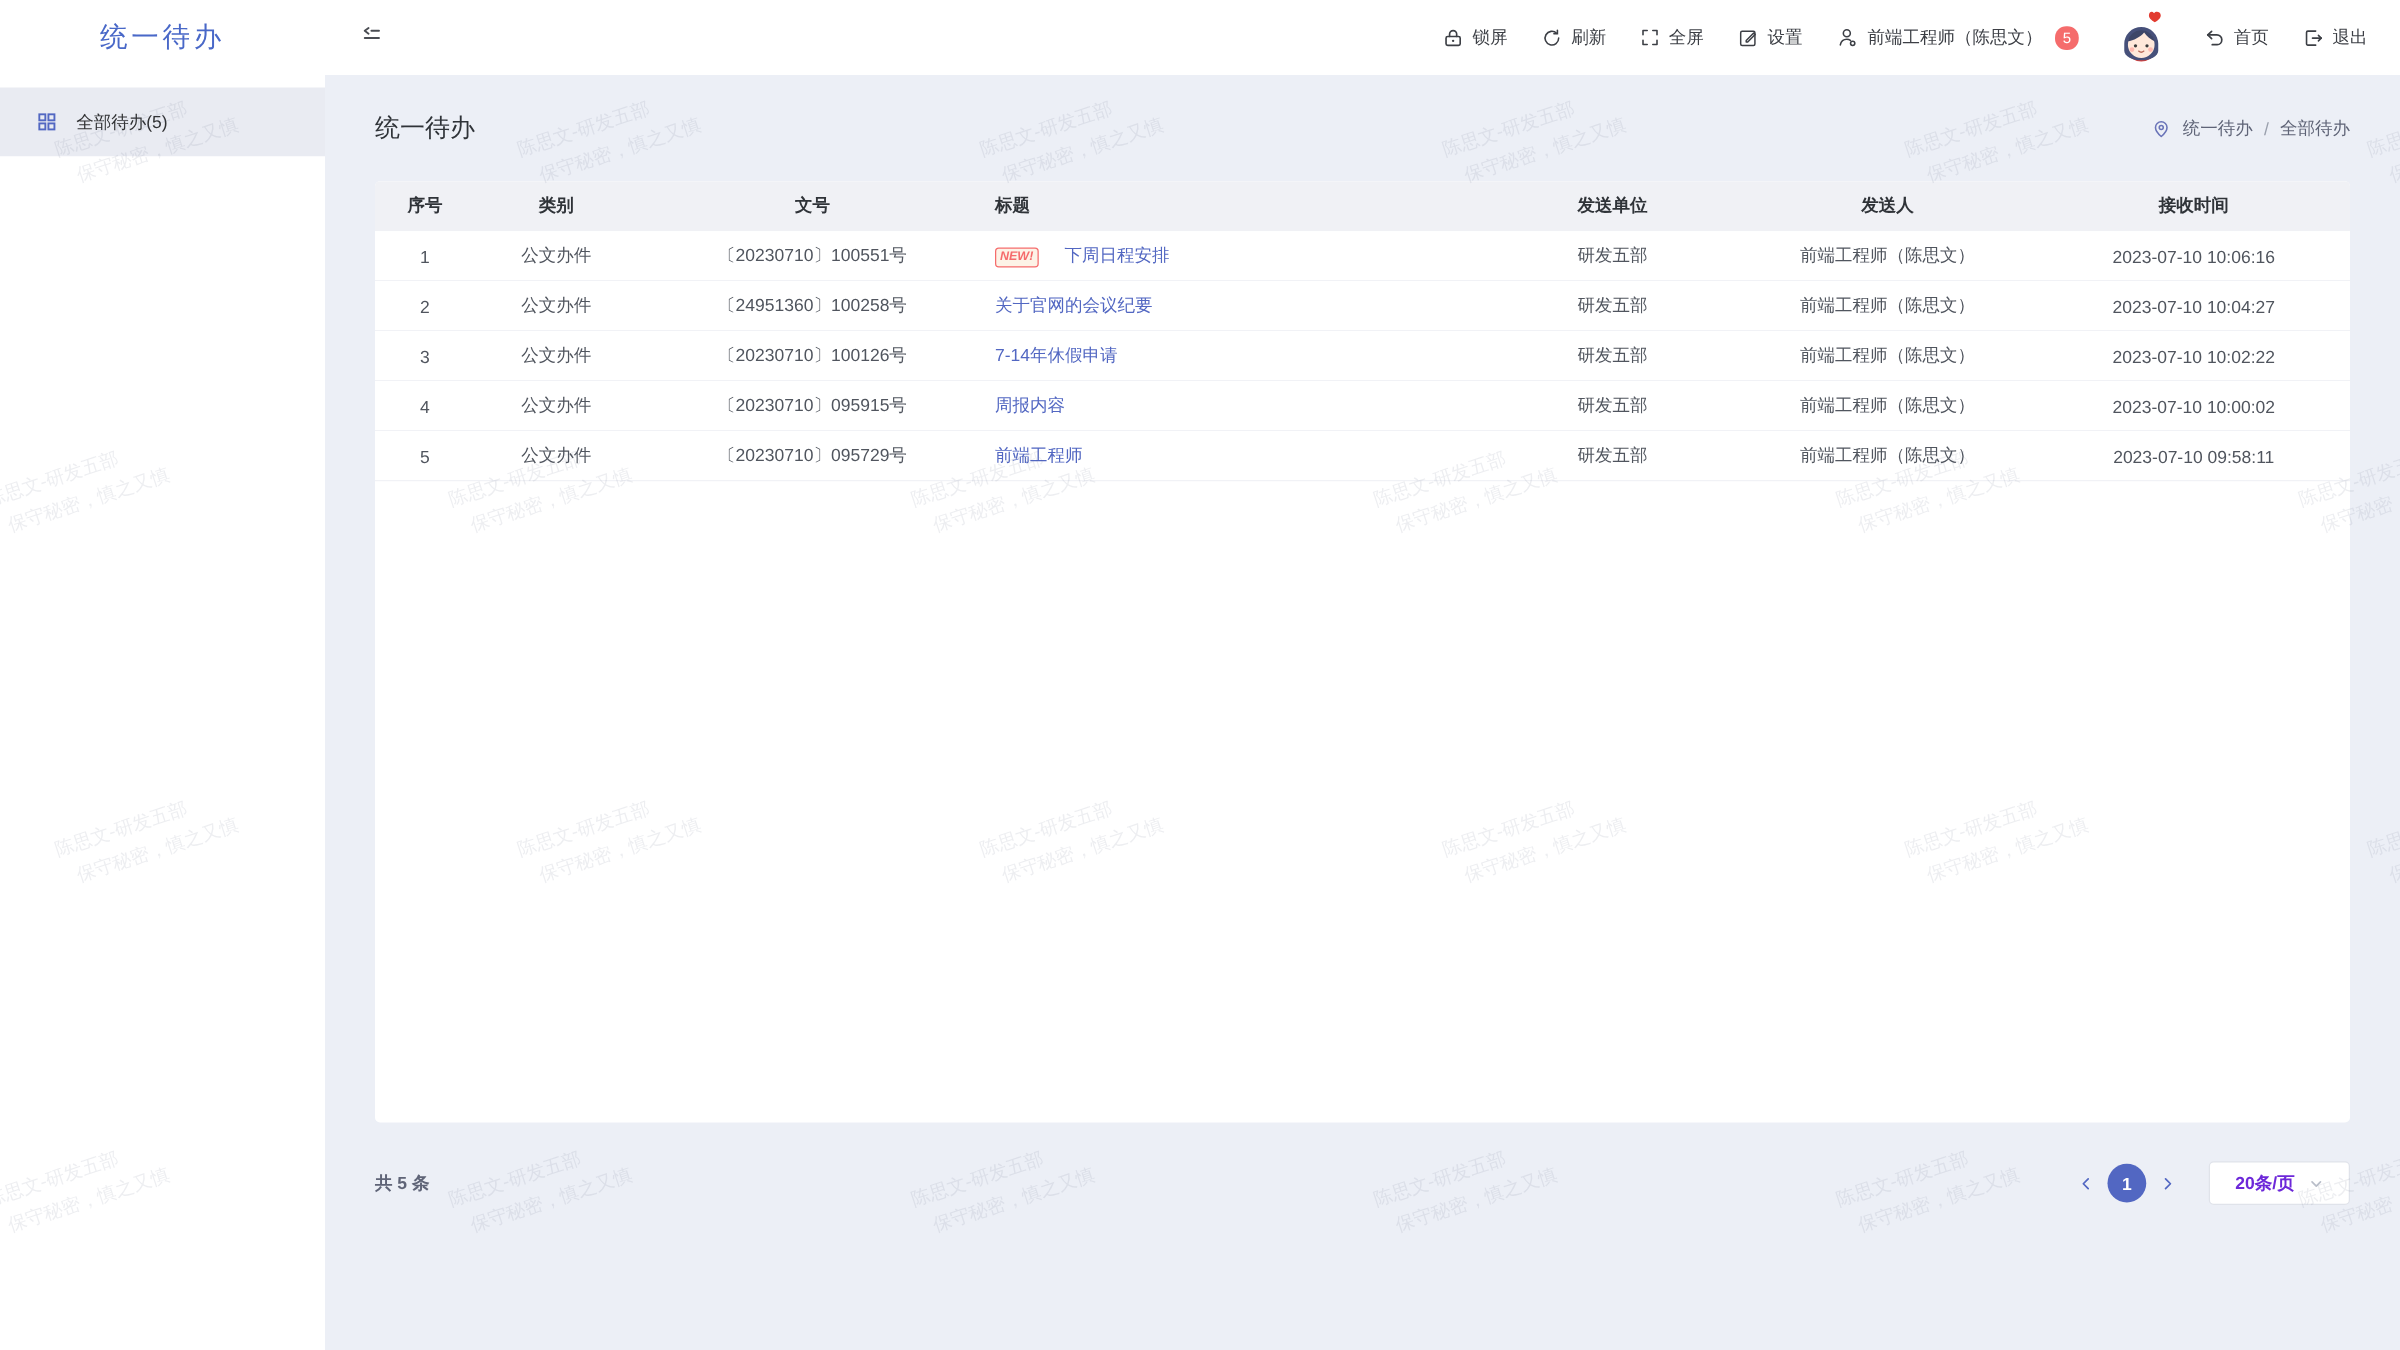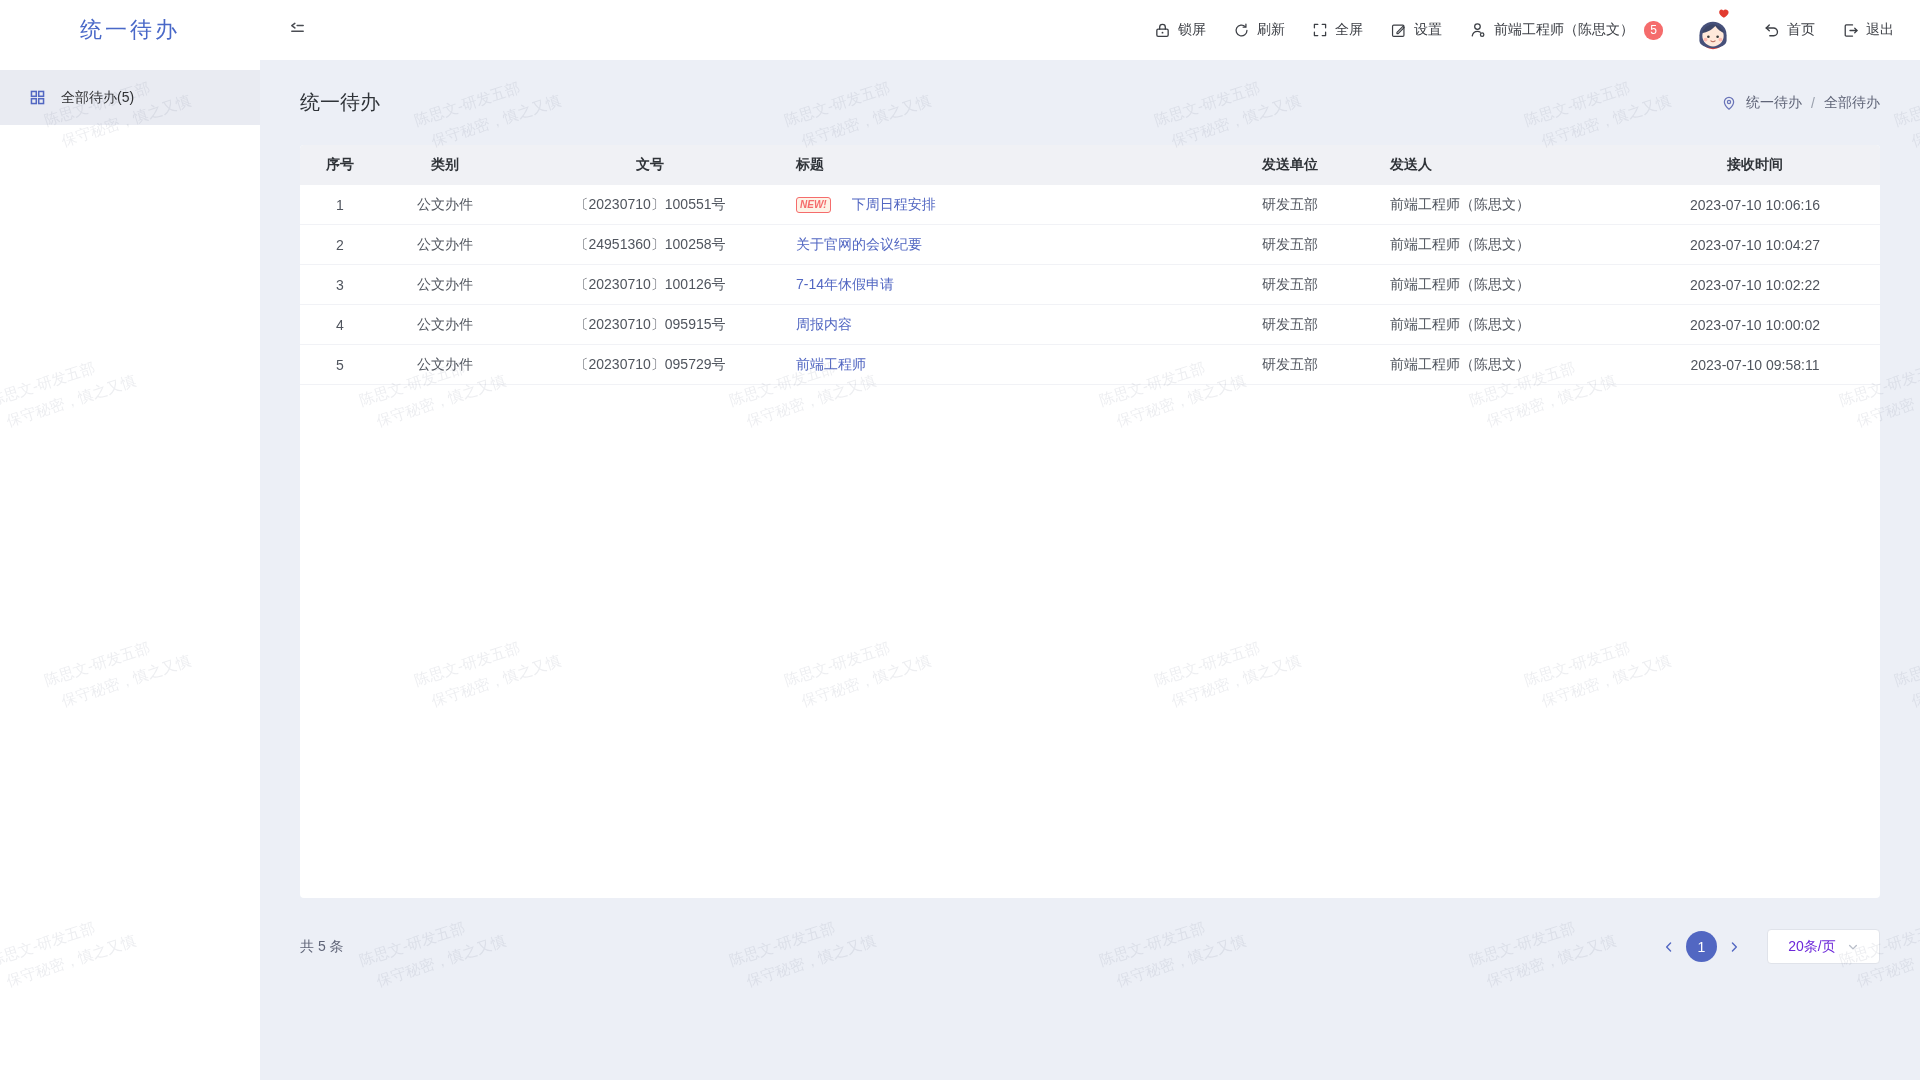--- a/index.html
+++ b/index.html
@@ -65,31 +65,31 @@
   .t-row{
     display:flex;align-items:center;height:40px;font-size:14px;color:#50555e;
     border-bottom:1px solid #f1f2f6;background:#fff;
   }
   .t-head{background:#f0f1f5;font-weight:700;color:#2f3338;border-bottom:none;}
   .col-seq{width:80px;text-align:center;}
   .col-cat{width:130px;text-align:center;}
   .col-doc{width:280px;text-align:center;}
   .col-title{flex:1;text-align:left;padding-left:6px;}
   .col-unit{width:200px;text-align:center;}
-  .col-sender{width:240px;text-align:left;}
+  .col-sender{width:240px;text-align:center;}
   .col-time{width:250px;text-align:center;}
   .doc-link{color:var(--theme);cursor:pointer;text-decoration:none;}
   .new-badge{
     display:inline-block;border:1px solid var(--badge);color:var(--badge);
     background:#fdf3e7;font-size:10px;font-weight:700;font-style:italic;
     border-radius:3px;padding:0 3px;line-height:14px;margin-right:21px;
     vertical-align:1px;
   }
   
-  .list-footer{margin-top:31px;display:flex;align-items:center;justify-content:space-between;}
+  .list-footer{margin-top:31px;display:flex;align-items:center;justify-content:space-between;font-weight:bold;}
   .total{font-size:14px;color:#5f6477;}
   .pagination{display:flex;align-items:center;}
   .page-arrow{color:var(--theme);cursor:pointer;padding:0 10px;display:flex;align-items:center;}
   .page-num{
     width:31px;height:31px;border-radius:50%;background:var(--theme);color:#fff;
     display:flex;align-items:center;justify-content:center;font-size:14px;cursor:pointer;
   }
   .page-size{
     width:113px;height:35px;background:#fff;border:1px solid #e0e3ea;border-radius:4px;
     display:flex;align-items:center;justify-content:center;gap:11px;font-size:14px;

